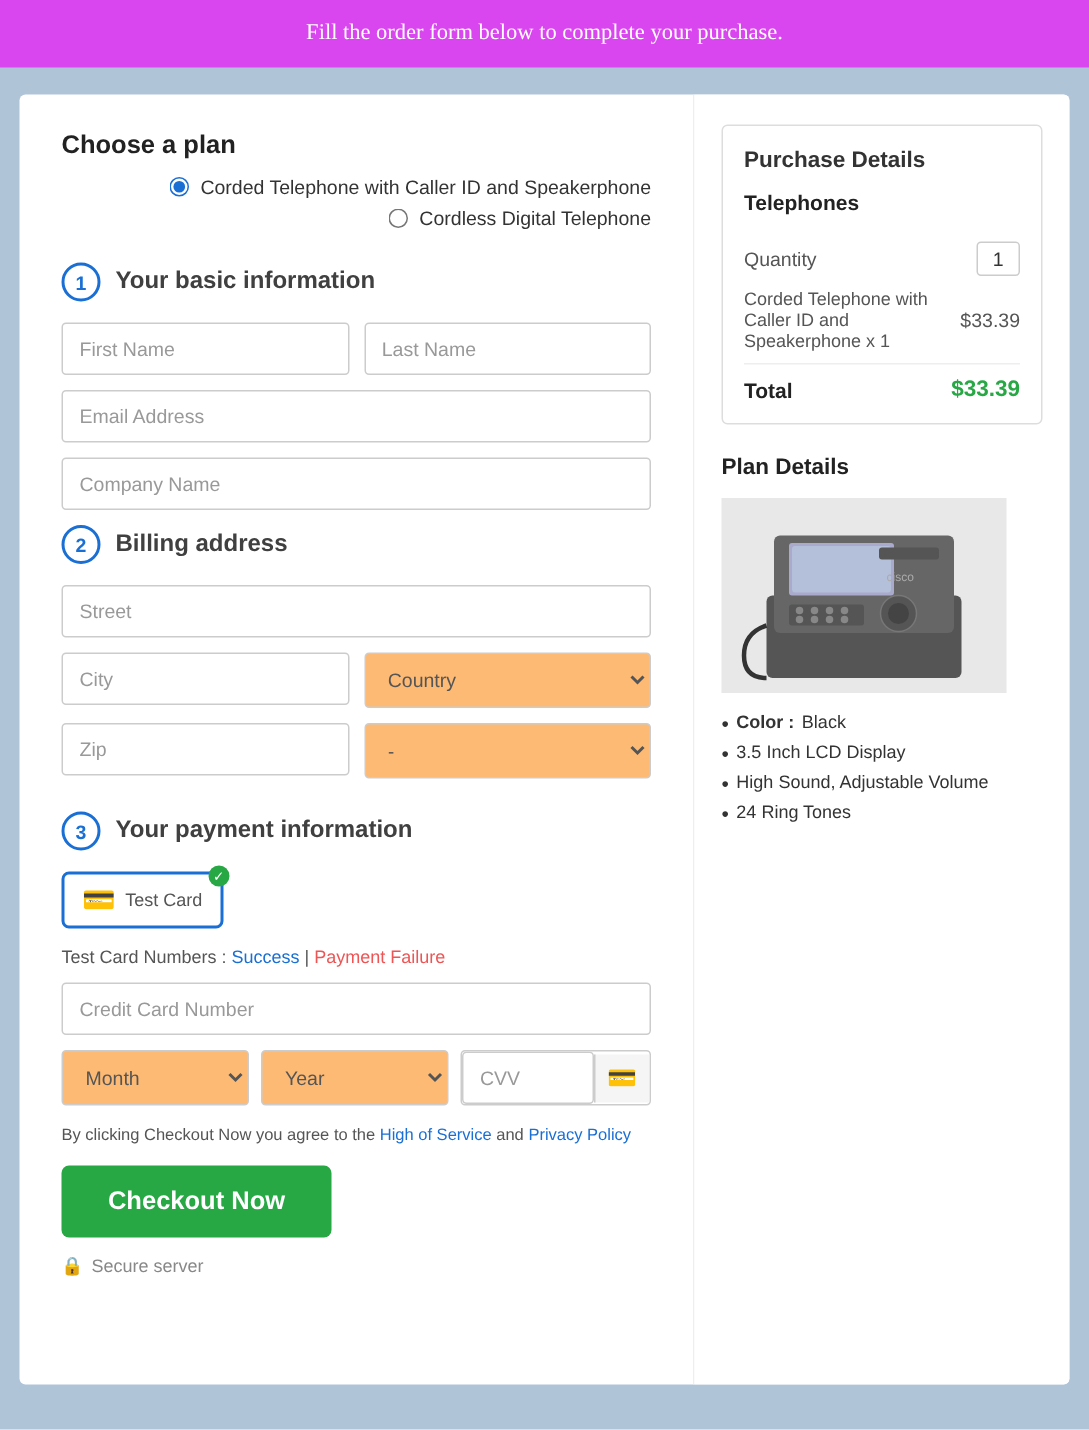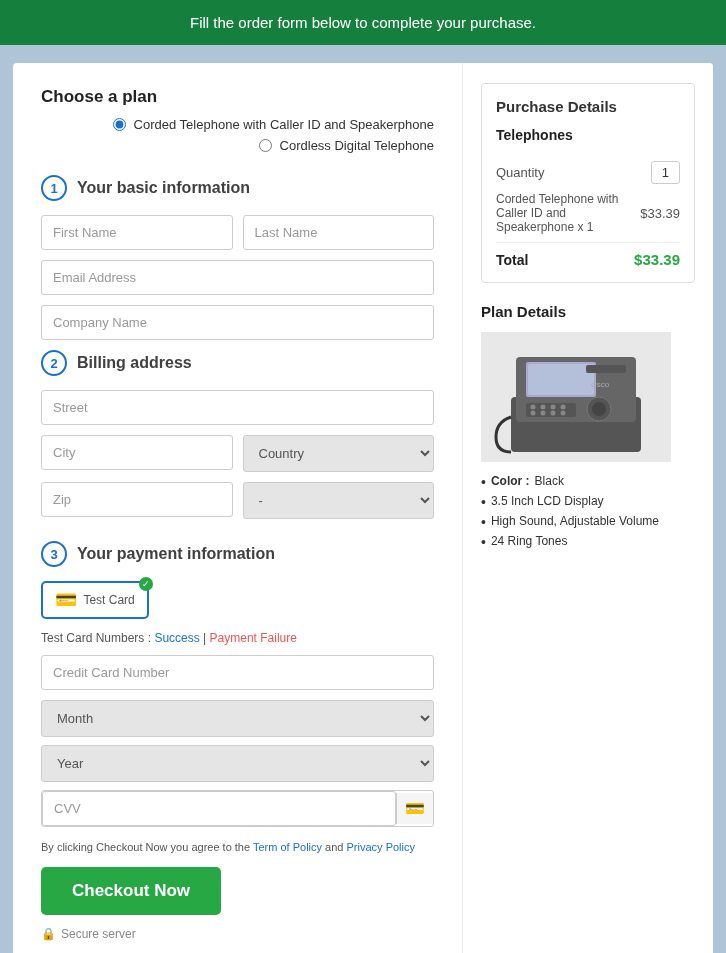--- a/index.html
+++ b/index.html
@@ -6,25 +6,26 @@
     body {
       font-family: Arial, sans-serif;
       background: #b0c4d8;
       min-height: 953px;
       display: flex;
       flex-direction: column;
       align-items: center;
     }
     .top-banner {
       width: 100%;
-      background: #15803d;
+      background: #d946ef;
       color: white;
       text-align: center;
       padding: 14px;
       font-size: 15px;
+      font-family: Liberation Serif, serif;
     }
     .main-container {
       display: flex;
       width: 700px;
       background: white;
       margin: 18px auto;
       border-radius: 4px;
       overflow: hidden;
       min-height: 860px;
     }
@@ -85,21 +86,21 @@
     }
     input[type="text"]::placeholder, input[type="email"]::placeholder { color: #999; }
     .full-width { width: 100%; }
     select {
       border: 1px solid #ccc;
       border-radius: 3px;
       padding: 9px 11px;
       font-size: 13px;
       color: #555;
       width: 100%;
-      background: #e5e5e5;
+      background: #fdba74;
       appearance: auto;
       outline: none;
     }
     .billing-section { margin-bottom: 22px; }
     .payment-section { }
     .card-selector {
       display: flex;
       gap: 8px;
       margin-bottom: 12px;
     }
@@ -144,21 +145,21 @@
     .cc-input {
       border: 1px solid #ccc;
       border-radius: 3px;
       padding: 9px 11px;
       font-size: 13px;
       color: #999;
       width: 100%;
       outline: none;
       margin-bottom: 10px;
     }
-    .payment-row { display: flex; gap: 8px; margin-bottom: 14px; flex-direction: column; }
+    .payment-row { display: flex; gap: 8px; margin-bottom: 14px; }
     .month-select, .year-select { flex: 1; }
     .cvv-group {
       flex: 1;
       display: flex;
       align-items: center;
       border: 1px solid #ccc;
       border-radius: 3px;
       overflow: hidden;
     }
     .cvv-input {
@@ -374,21 +375,21 @@
         <div class="cvv-group">
           <input type="text" class="cvv-input" placeholder="CVV" style="">
           <div class="cvv-icon-box">
             <span style="font-size:16px;color:#999;">💳</span>
           </div>
         </div>
       </div>
 
       <div class="terms-text">
         <span>By clicking Checkout Now you agree to the </span>
-        <a href="#">Term of Policy</a>
+        <a href="#">High of Service</a>
         <span> and </span>
         <a href="#">Privacy Policy</a>
       </div>
 
       <button class="checkout-btn">Checkout Now</button>
 
       <div class="secure-server">
         <span style="font-size:12px;">🔒</span>
         <span>Secure server</span>
       </div>

